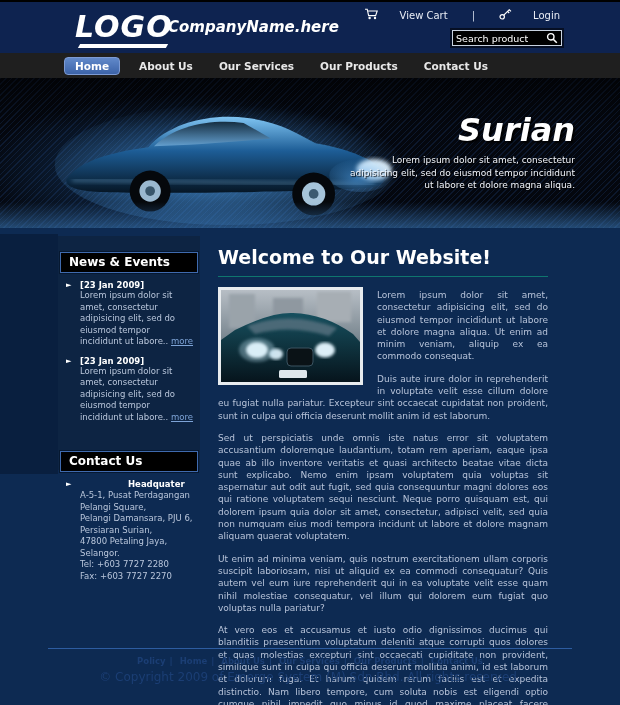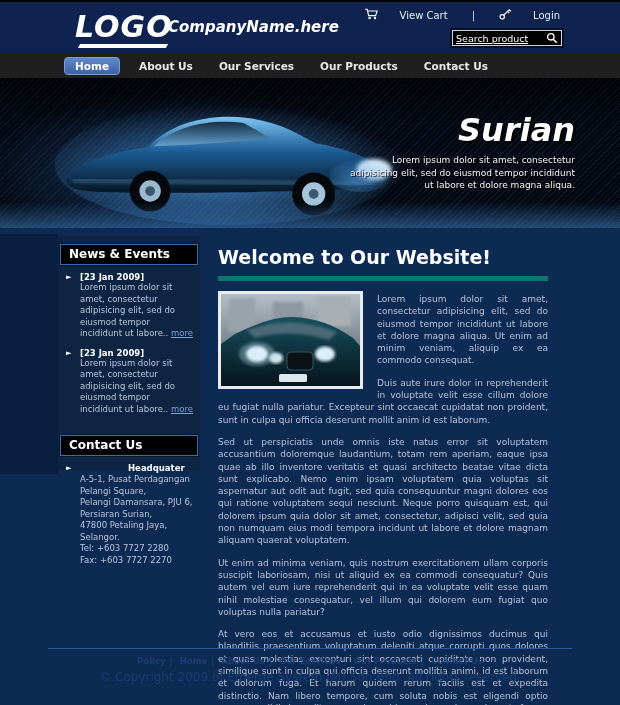--- a/index.html
+++ b/index.html
@@ -17,21 +17,21 @@
                     margin-top:0; margin-left:4px; }
   .company-name { position:absolute; left:168px; top:16px; font-size:15px;
                   font-style:italic; font-weight:bold; color:#fff; white-space:nowrap; }
   .cart-login { position:absolute; right:60px; top:6px; display:flex; align-items:center;
                 gap:21px; color:#e9edf5; font-size:10px; white-space:nowrap; }
   .cart-login .tdiv { margin:0 3px; color:#cdd6e6; }
   .searchbox { position:absolute; left:452px; top:28px; width:110px; height:16px;
                background:#000; border:1px solid #c8d2e0; box-shadow:0 0 0 2px rgba(0,0,0,.55);
                display:flex; align-items:center; padding:0 3px; }
   .searchbox input { flex:1; background:transparent; border:none; outline:none;
-                     color:#fff; font-size:9.5px; font-family:"DejaVu Sans", sans-serif; width:80px;text-decoration:underline; }
+                     color:#fff; font-size:9.5px; font-family:"DejaVu Sans", sans-serif; width:80px; }
 
   
   .navbar { position:absolute; left:0; top:53px; width:620px; height:25px;
             background:#1f1f1f; display:flex; align-items:center; padding-left:64px; }
   .nav-item { color:#e8e8e8; font-size:10.5px; font-weight:bold; padding:2px 13px;
               cursor:pointer; white-space:nowrap; }
   .nav-item.active { background:linear-gradient(#6189ca,#3c63a8); border:1px solid #7d9bd4;
                      border-radius:4px; padding:2px 10px; margin-right:6px; color:#fff; }
 
   
@@ -50,39 +50,39 @@
                 text-shadow:2px 2px 2px #000; line-height:1; }
   .hero-tagline { margin-top:8px; color:#f2f5fa; font-size:9px; line-height:12.5px;
                   text-shadow:1px 1px 1px #000; }
 
   
   .body-area { position:absolute; left:0; top:228px; width:620px; height:420px; }
   .left-shade { position:absolute; left:0; top:6px; width:58px; height:240px;
                 background:rgba(3,12,28,.35); }
   .sidebar { position:absolute; left:58px; top:8px; width:142px; height:234px;
              background:#0d2443; }
-  .panel-header { margin:8px 2px 0 2px; height:21px; background:#000;
+  .panel-header { margin:16px 2px 0 2px; height:21px; background:#000;
                   border:1px solid #3f6aae; box-shadow:0 0 0 1px #061830;
                   color:#fff; font-size:12px; font-weight:bold; line-height:19px;
                   padding-left:8px; }
   .news-list { padding:7px 6px 4px 8px; }
   .news-item { margin-bottom:8px; position:relative; padding-left:14px; }
   .news-bullet { position:absolute; left:0; top:1px; font-size:7px; color:#fff; }
   .news-date { color:#fff; font-size:8.5px; font-weight:bold; }
   .news-text { color:#b9c6db; font-size:8.5px; line-height:11.5px; }
   .news-more { color:#7da3d6; text-decoration:underline; cursor:pointer; }
   .contact-block { padding:7px 6px 4px 8px; position:relative; }
   .contact-bullet { position:absolute; left:8px; top:8px; font-size:7px; color:#fff; }
   .contact-inner { padding-left:14px; }
   .contact-heading { color:#fff; font-size:8.5px; font-weight:bold; margin-bottom:1px;padding-left:48px; }
   .contact-line { color:#b9c6db; font-size:8.5px; line-height:11.5px; }
 
   .main { position:absolute; left:218px; top:0; width:330px; }
   .main-heading { color:#fff; font-size:19px; font-weight:bold; padding:18px 0 8px 0;
-                  border-bottom:5px solid #0f766e; }
+                  border-bottom:1px solid #0f766e; }
   .thumb { float:left; width:145px; height:98px; border:3px solid #e8ecef;
            margin:10px 14px 6px 0; background:#123; }
   .para { color:#b7c3d9; font-size:9px; line-height:12.3px; margin-top:10px; text-align:justify; }
   .para:first-of-type { margin-top:12px; }
 
   
   .footer { position:absolute; left:0; top:648px; width:620px; height:57px; }
   .footer-divider { margin:0 48px; border-top:1px solid #2d5ca0; }
   .footer-links { margin-top:7px; text-align:center; color:#1b3e74; font-size:8.5px;
                   font-weight:bold; }

